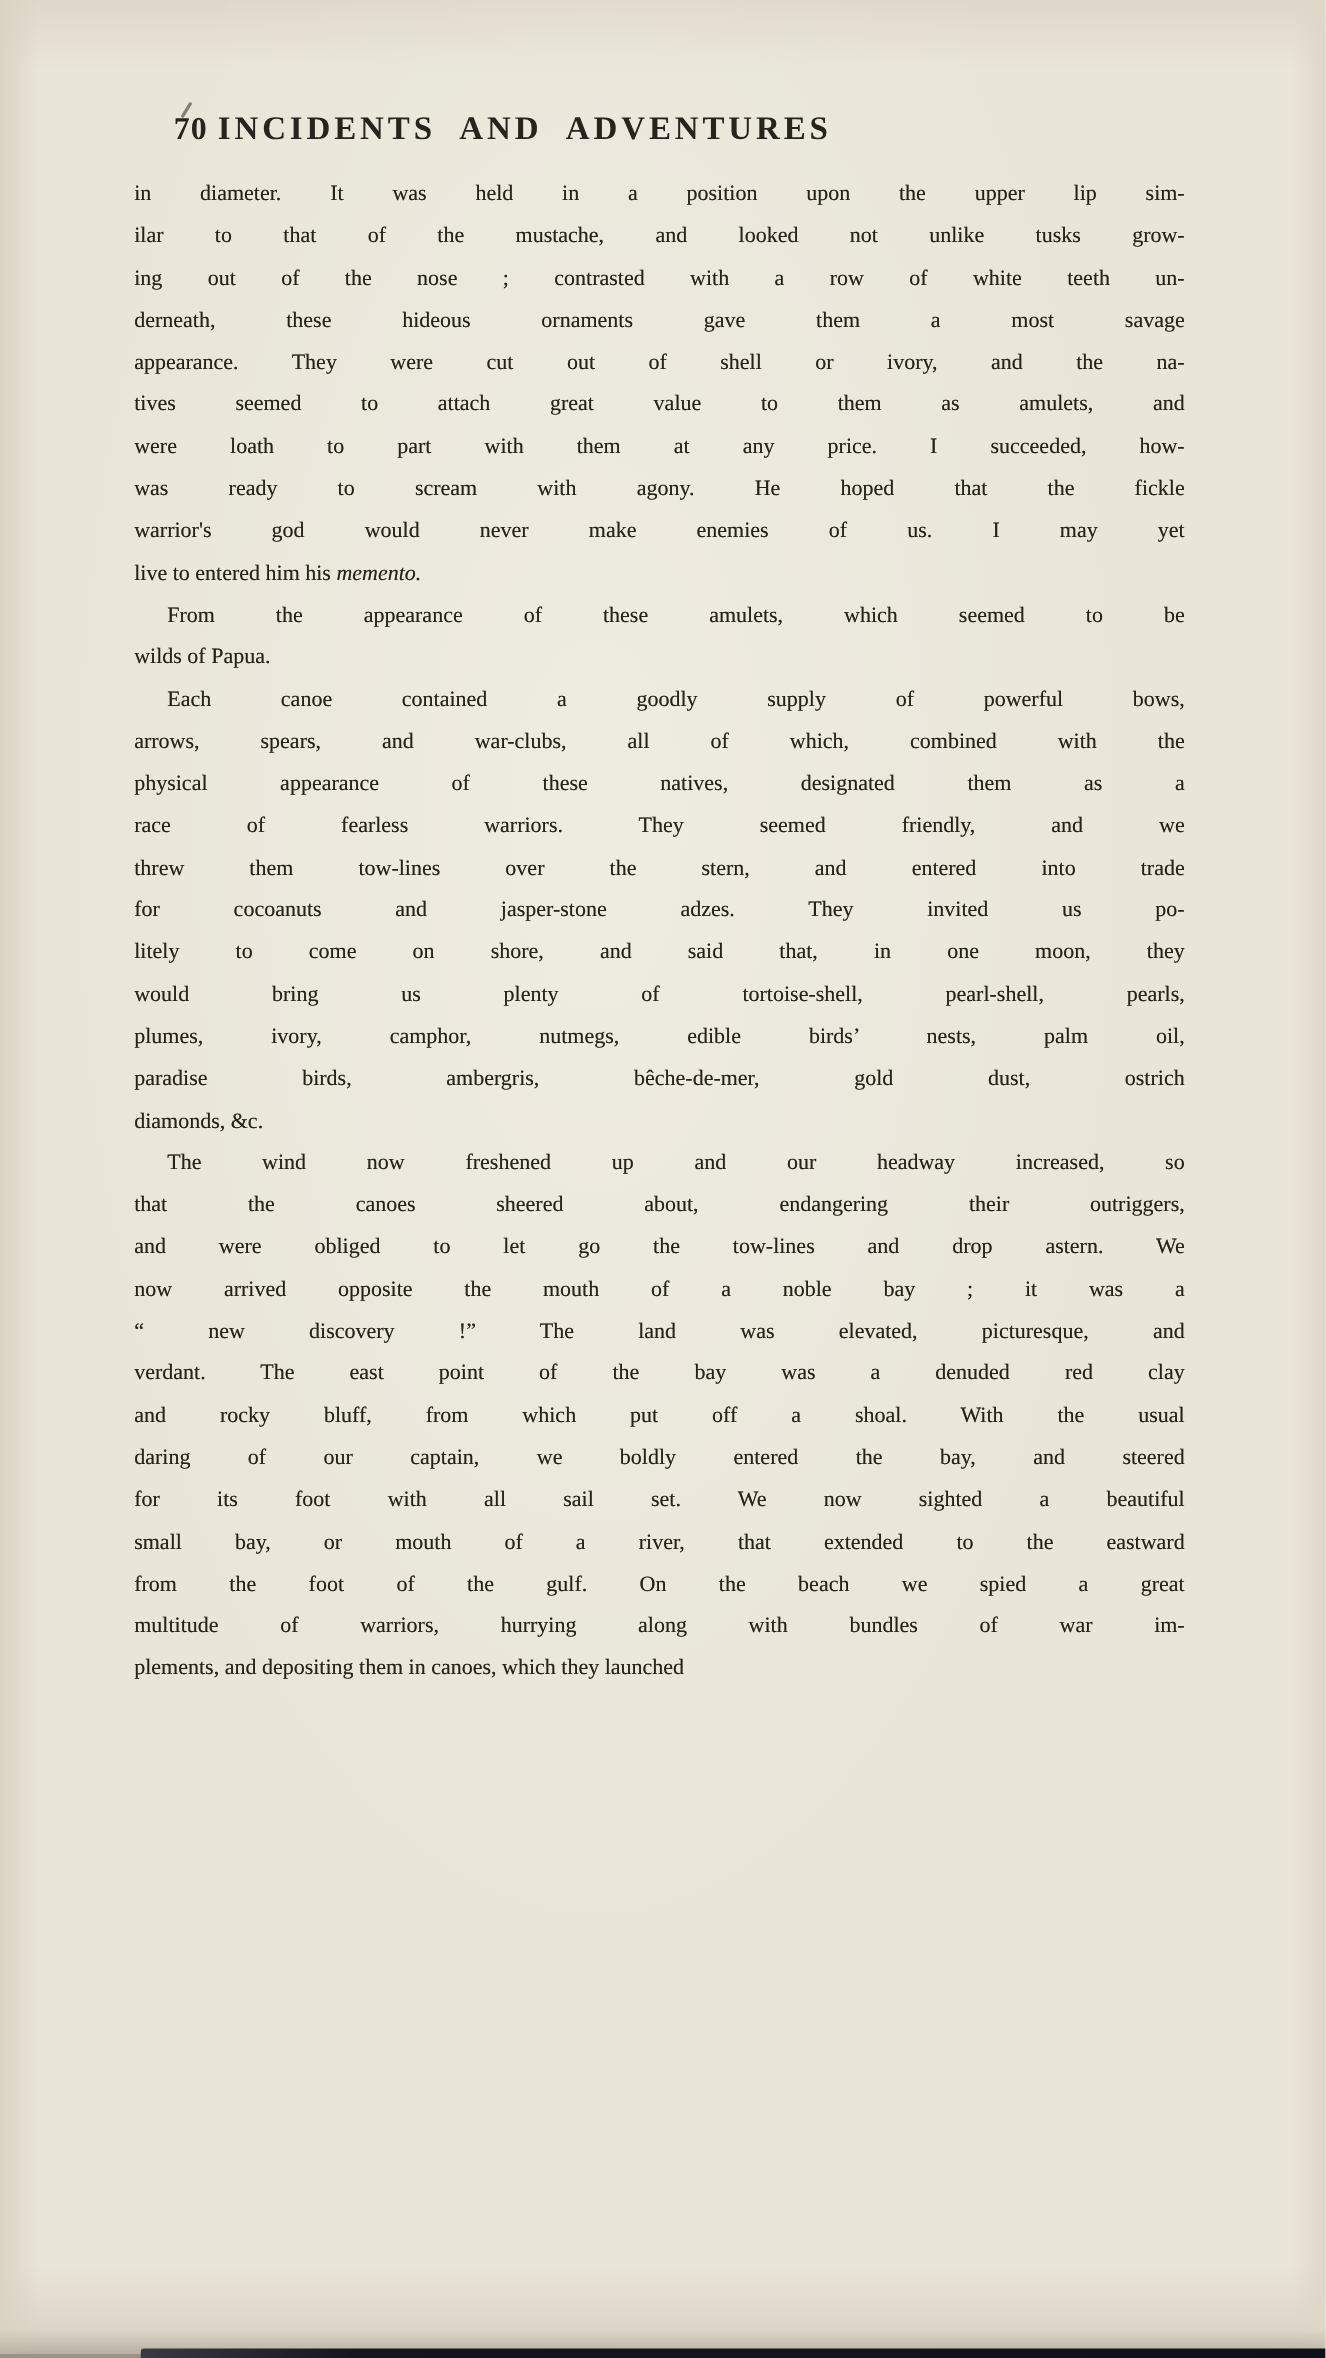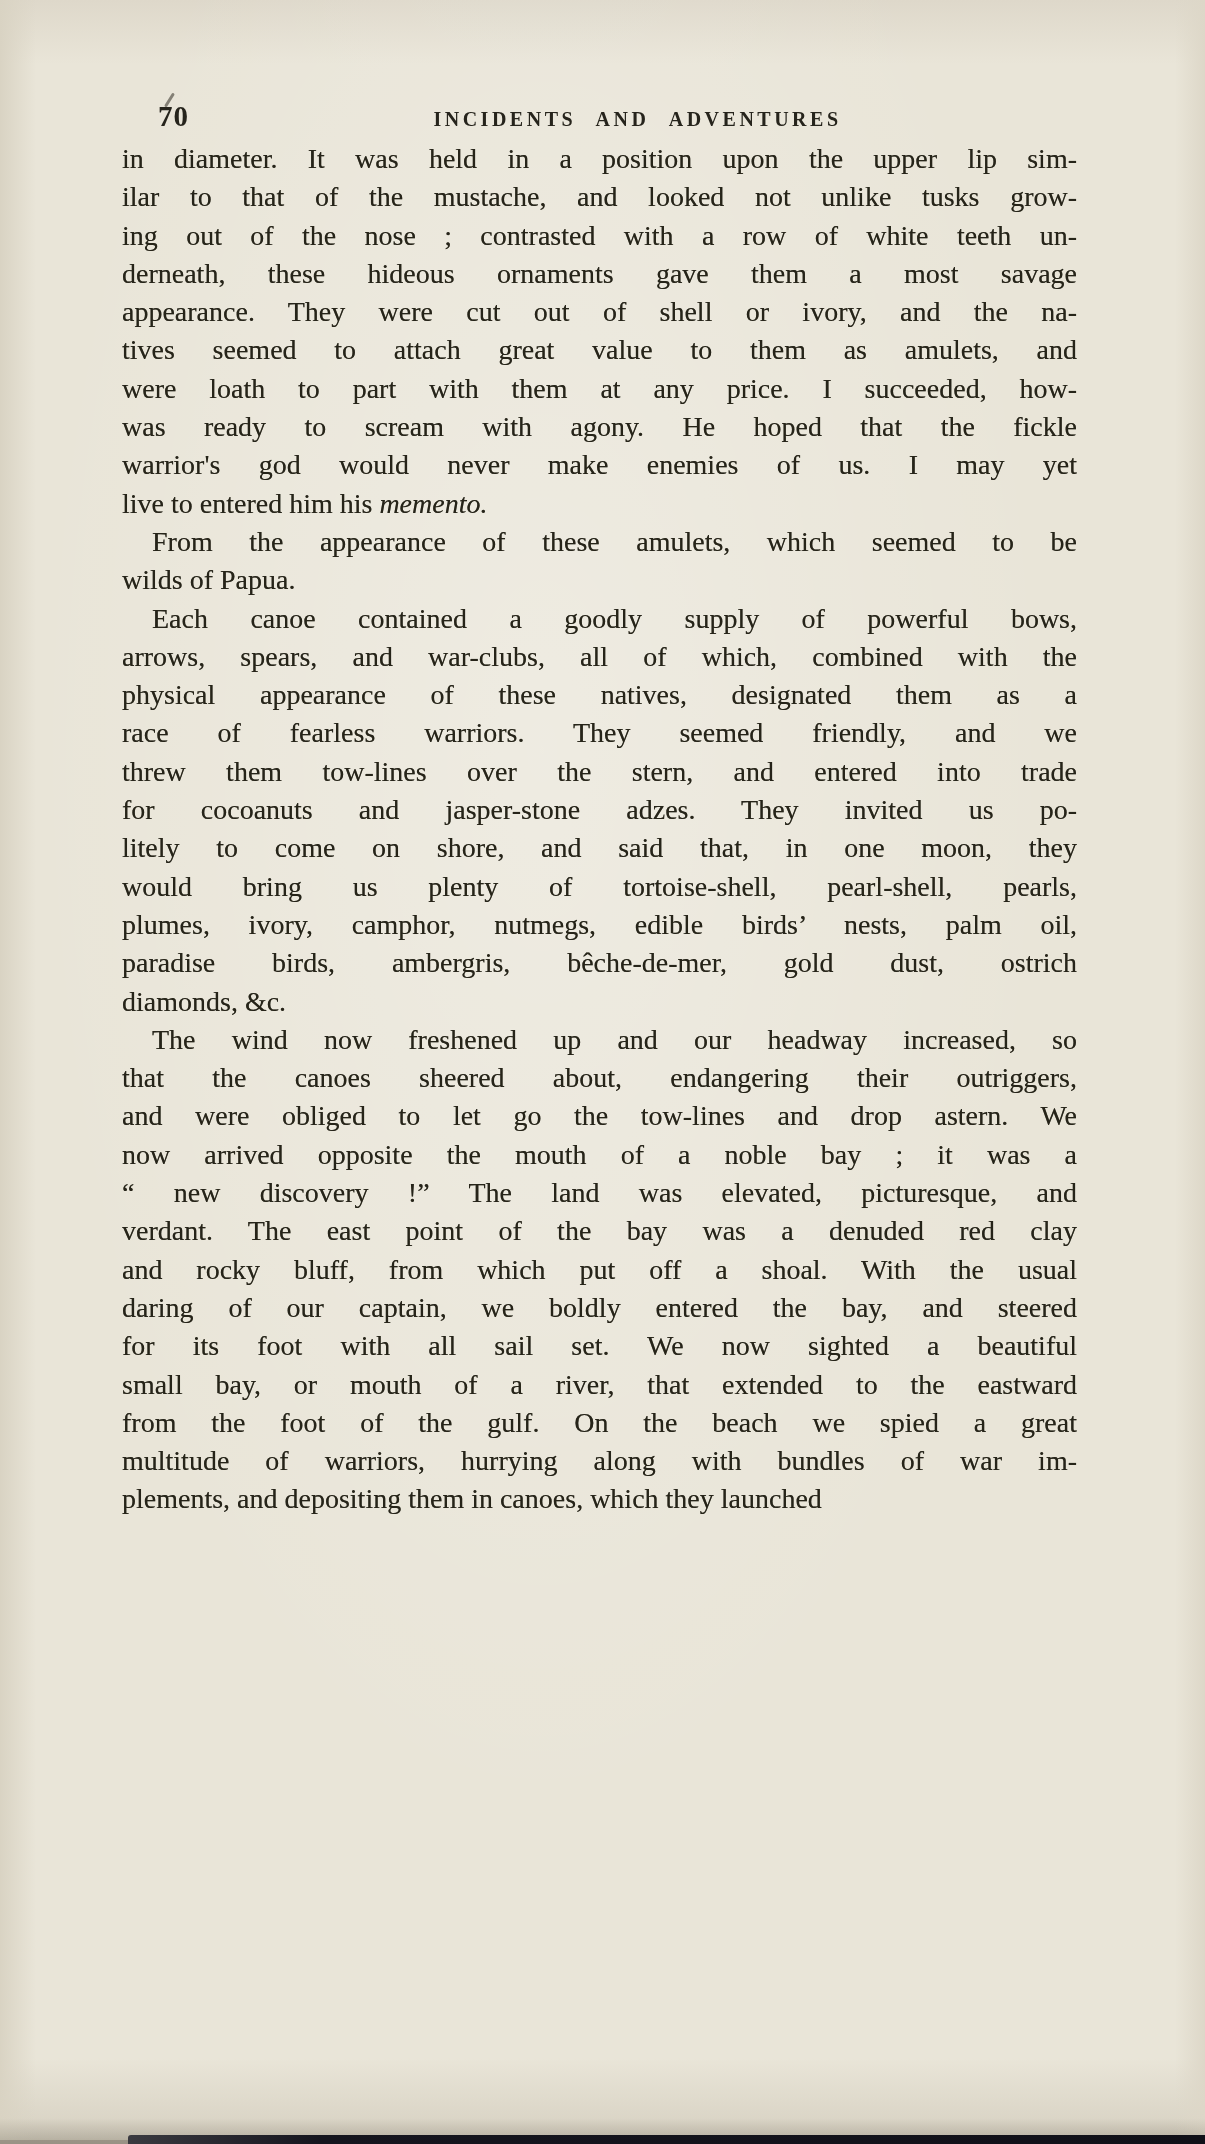--- a/index.html
+++ b/index.html
@@ -36,34 +36,33 @@
   }
   .page-number {
     font-size: 29px;
     font-weight: bold;
     letter-spacing: 1px;
     width: 120px;
     margin-left: 36px;
   }
   .running-header {
     flex: 1;
-    text-align: center;
-    font-size: 20px;
+    font-size: 30px;
     font-weight: bold;
     letter-spacing: 3.5px;
     word-spacing: 12px;
     margin-left: -140px;
     padding-left: 60px;
   }
   .text-block {
     position: absolute;
-    top: 140px;
+    top: 157px;
     left: 122px;
     width: 955px;
-    font-size: 28px;
+    font-size: 20px;
     color: #262419;
     text-shadow: 0 0 0.4px rgba(38,36,25,0.55);
   }
   .paragraph {
     margin: 0;
   }
   .text-line {
     line-height: 38.3px;
     height: 38.3px;
     overflow: hidden;

